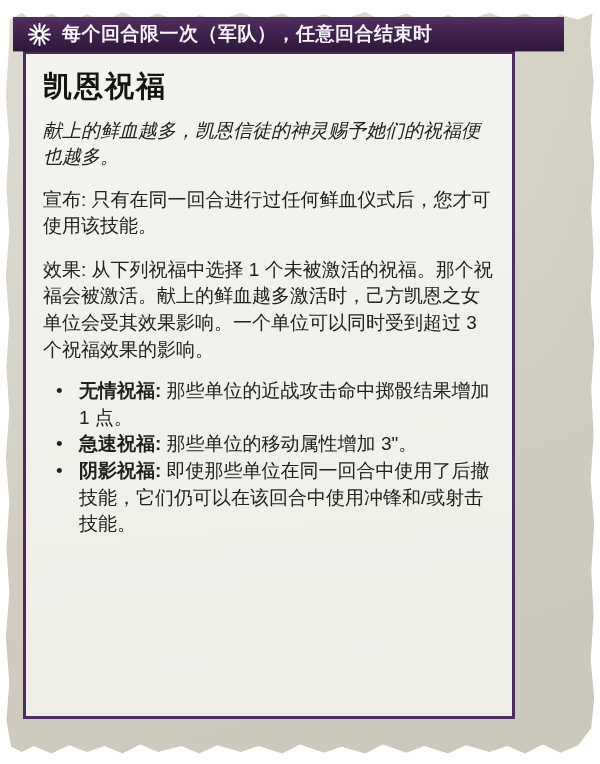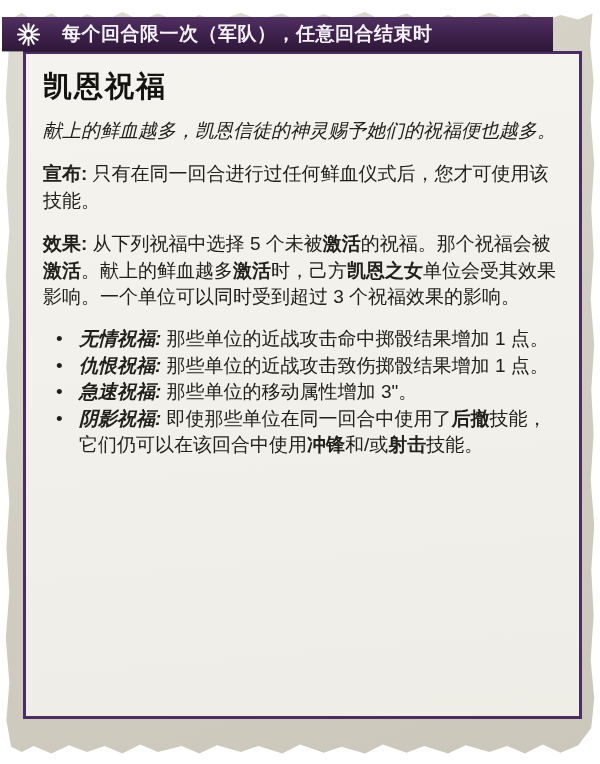--- a/index.html
+++ b/index.html
@@ -27,77 +27,76 @@
       75% 99.4%, 71% 98.4%, 68% 99.3%, 64% 98.2%, 61% 99.4%, 57% 98.5%, 54% 99.3%,
       50% 98.2%, 47% 99.4%, 43% 98.4%, 40% 99.2%, 36% 98.3%, 33% 99.4%, 30% 98.4%,
       26% 99.2%, 23% 98.2%, 20% 99.4%, 17% 98.4%, 14% 99.2%, 11% 98.3%, 8% 99.4%,
       5% 98.4%, 3% 99.2%, 1.2% 98.5%,
       0.4% 95%, 0.9% 90%, 0.3% 84%, 0.9% 78%, 0.4% 72%, 0.9% 66%, 0.3% 60%, 0.9% 54%,
       0.4% 48%, 0.9% 42%, 0.3% 36%, 0.9% 30%, 0.4% 24%, 0.9% 18%, 0.3% 12%, 0.8% 6%
     );
   }
   
   .card{
-    position:absolute;left:23px;top:51px;width:559px;height:668px;
+    position:absolute;left:23px;top:51px;width:492px;height:668px;
     box-sizing:border-box;
     border:3px solid #4b2c63;
     background:linear-gradient(175deg,#f4f3ef 0%,#f1f0ea 55%,#eeede6 100%);
     padding:10px 17px 10px 17px;
   }
   
   .header-bar{
-    position:absolute;left:2px;top:17px;width:551px;height:34px;
+    position:absolute;left:13px;top:17px;width:551px;height:34px;
     background:linear-gradient(180deg,#503061 0%,#40234f 45%,#2f1839 100%);
-    display:flex;align-items:center;gap:22px;
+    display:flex;align-items:center;gap:11px;
     padding-left:15px;box-sizing:border-box;
     box-shadow:0 1px 0 rgba(0,0,0,.35);
   }
   .header-bar .label{
     color:#f6f3f8;font-weight:700;font-size:19px;letter-spacing:.5px;
     white-space:nowrap;
   }
   .sun{flex:0 0 auto;display:block;}
   
   .title{
     margin:6px 0 0 0;font-size:29px;line-height:1.15;font-weight:800;
     color:#141311;letter-spacing:2px;
   }
   .flavor{
     margin:15px 0 4px 0;font-size:19px;line-height:1.35;font-style:italic;
     color:#21201d;
   }
   .para{
     margin:17px 0 0 0;font-size:19px;line-height:1.4;color:#21201d;
   }
-  .b{font-weight:700;margin-top:48px;}
+  .b{font-weight:400;margin-top:48px;}
   ul.blessings{
     margin:15px 0 0 0;padding:0 0 0 36px;list-style:none;
   }
   ul.blessings li{
     position:relative;font-size:19px;line-height:1.4;color:#21201d;margin:0;
   }
   ul.blessings li::before{
     content:"\2022";position:absolute;left:-23px;top:0;
     font-size:19px;color:#21201d;
   }
-  .bullet-name{font-weight:700;font-style:italic;}
+  .bullet-name{font-weight:700;}
 </style>
 </head>
 <body>
 
 <div class="parchment"></div>
 
 <div class="card">
   <h1 class="title">凯恩祝福</h1>
   <p class="flavor">献上的鲜血越多，凯恩信徒的神灵赐予她们的祝福便也越多。</p>
   <p class="para"><span class="b">宣布:</span><span> 只有在同一回合进行过任何鲜血仪式后，您才可使用该技能。</span></p>
-  <p class="para"><span class="b">效果:</span><span> 从下列祝福中选择 5 个未被</span><span class="b">激活</span><span>的祝福。那个祝福会被</span><span class="b">激活</span><span>。献上的鲜血越多</span><span class="b">激活</span><span>时，己方</span><span class="b">凯恩之女</span><span>单位会受其效果影响。一个单位可以同时受到超过 3 个祝福效果的影响。</span></p>
+  <p class="para"><span class="b">效果:</span><span> 从下列祝福中选择 1 个未被</span><span class="b">激活</span><span>的祝福。那个祝福会被</span><span class="b">激活</span><span>。献上的鲜血越多</span><span class="b">激活</span><span>时，己方</span><span class="b">凯恩之女</span><span>单位会受其效果影响。一个单位可以同时受到超过 3 个祝福效果的影响。</span></p>
   <ul class="blessings">
     <li><span class="bullet-name">无情祝福:</span><span><span> 那些单位的近战攻击命中掷骰结果增加 1 点。</span></span></li>
-    <li><span class="bullet-name">仇恨祝福:</span><span><span> 那些单位的近战攻击致伤掷骰结果增加 1 点。</span></span></li>
     <li><span class="bullet-name">急速祝福:</span><span><span> 那些单位的移动属性增加 3"。</span></span></li>
     <li><span class="bullet-name">阴影祝福:</span><span><span> 即使那些单位在同一回合中使用了</span><span class="b">后撤</span><span>技能，它们仍可以在该回合中使用</span><span class="b">冲锋</span><span>和/或</span><span class="b">射击</span><span>技能。</span></span></li>
   </ul>
 </div>
 
 <div class="header-bar">
   <svg class="sun" width="23" height="23" viewBox="0 0 24 24" aria-hidden="true">
     <g stroke="#ffffff" stroke-width="2.1" stroke-linecap="round">
       <line x1="17.5" y1="12" x2="23" y2="12"></line>
       <line x1="16.76" y1="14.75" x2="21.53" y2="17.5"></line>

